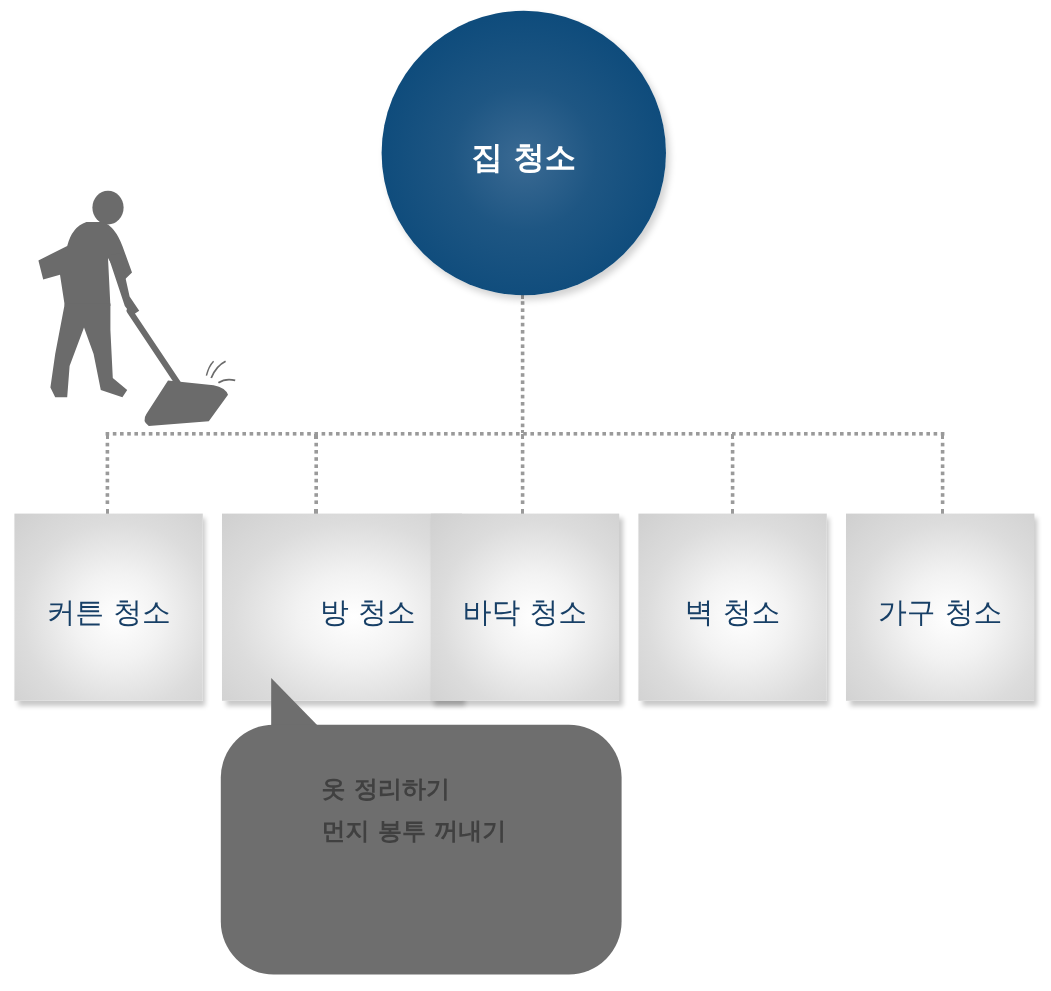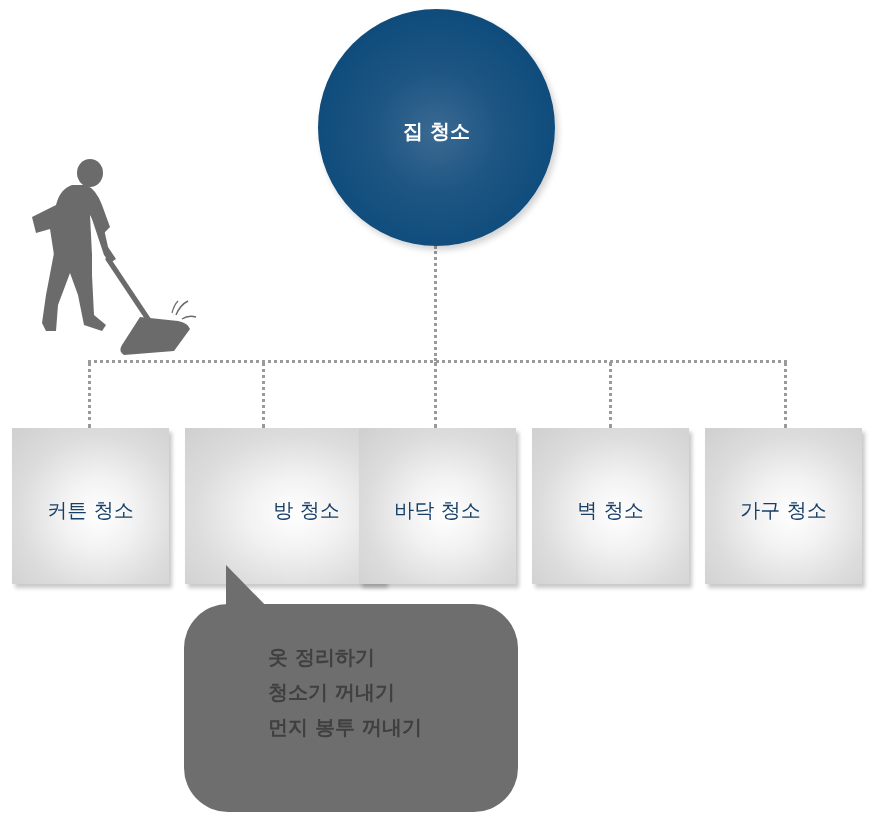--- a/index.html
+++ b/index.html
@@ -4,30 +4,30 @@
 <style>
   html, body { margin:0; padding:0; background:#ffffff; }
   body { width:876px; height:826px; position:relative; overflow:hidden;
          font-family:"DejaVu Sans", sans-serif; }
   .root-circle {
     position:absolute; left:318px; top:9px; width:237px; height:237px; border-radius:50%;
     background: radial-gradient(circle at 50% 52%, #3b6a93 0%, #1e5683 35%, #0f4c7c 70%, #0e4a79 100%);
     box-shadow: 3px 4px 6px rgba(0,0,0,0.18);
     display:flex; align-items:center; justify-content:center;
   }
-  .root-label { color:#ffffff; font-weight:bold; font-size:20px; letter-spacing:0px; margin-top:8px; }
+  .root-label { color:#ffffff; font-weight:bold; font-size:26px; letter-spacing:0px; margin-top:8px; }
   .dot-v { position:absolute; width:0; border-left:3px dotted #9a9a9a; }
   .dot-h { position:absolute; height:0; border-top:3px dotted #9a9a9a; }
   .box {
     position:absolute; top:428px; width:157px; height:156px;
     background: radial-gradient(ellipse at 55% 55%, #ffffff 0%, #f2f2f2 30%, #dcdcdc 65%, #cfcfcf 100%);
     box-shadow: 3px 4px 4px rgba(0,0,0,0.22);
     display:flex; align-items:center; justify-content:center;
   }
-  .box-label { color:#173f66; font-size:20px; margin-top:8px; }
+  .box-label { color:#173f66; font-size:24px; margin-top:8px; }
   .person { position:absolute; left:20px; top:155px; width:180px; height:210px; }
   .bubble {
     position:absolute; left:184px; top:604px; width:334px; height:208px;
     background:#6e6e6e; border-radius:44px;
   }
   .bubble-tail { position:absolute; left:0; top:0; width:876px; height:826px; pointer-events:none; }
   .bubble-list { position:absolute; left:268px; top:640px; margin:0; padding:0; list-style:none; }
   .bubble-list li { color:#404040; font-weight:bold; font-size:20px; line-height:35px; }
 </style>
 </head>
@@ -81,15 +81,14 @@
 <div class="box" style="left:705px;">
   <span class="box-label">가구 청소</span>
 </div>
 
 <svg class="bubble-tail" viewBox="0 0 876 826">
   <polygon points="226,565 226,620 272,612" fill="#6e6e6e"></polygon>
 </svg>
 <div class="bubble"></div>
 <ul class="bubble-list">
   <li>옷 정리하기</li>
-  <li>청소기 꺼내기</li>
   <li>먼지 봉투 꺼내기</li>
 </ul>
 
 </body></html>

